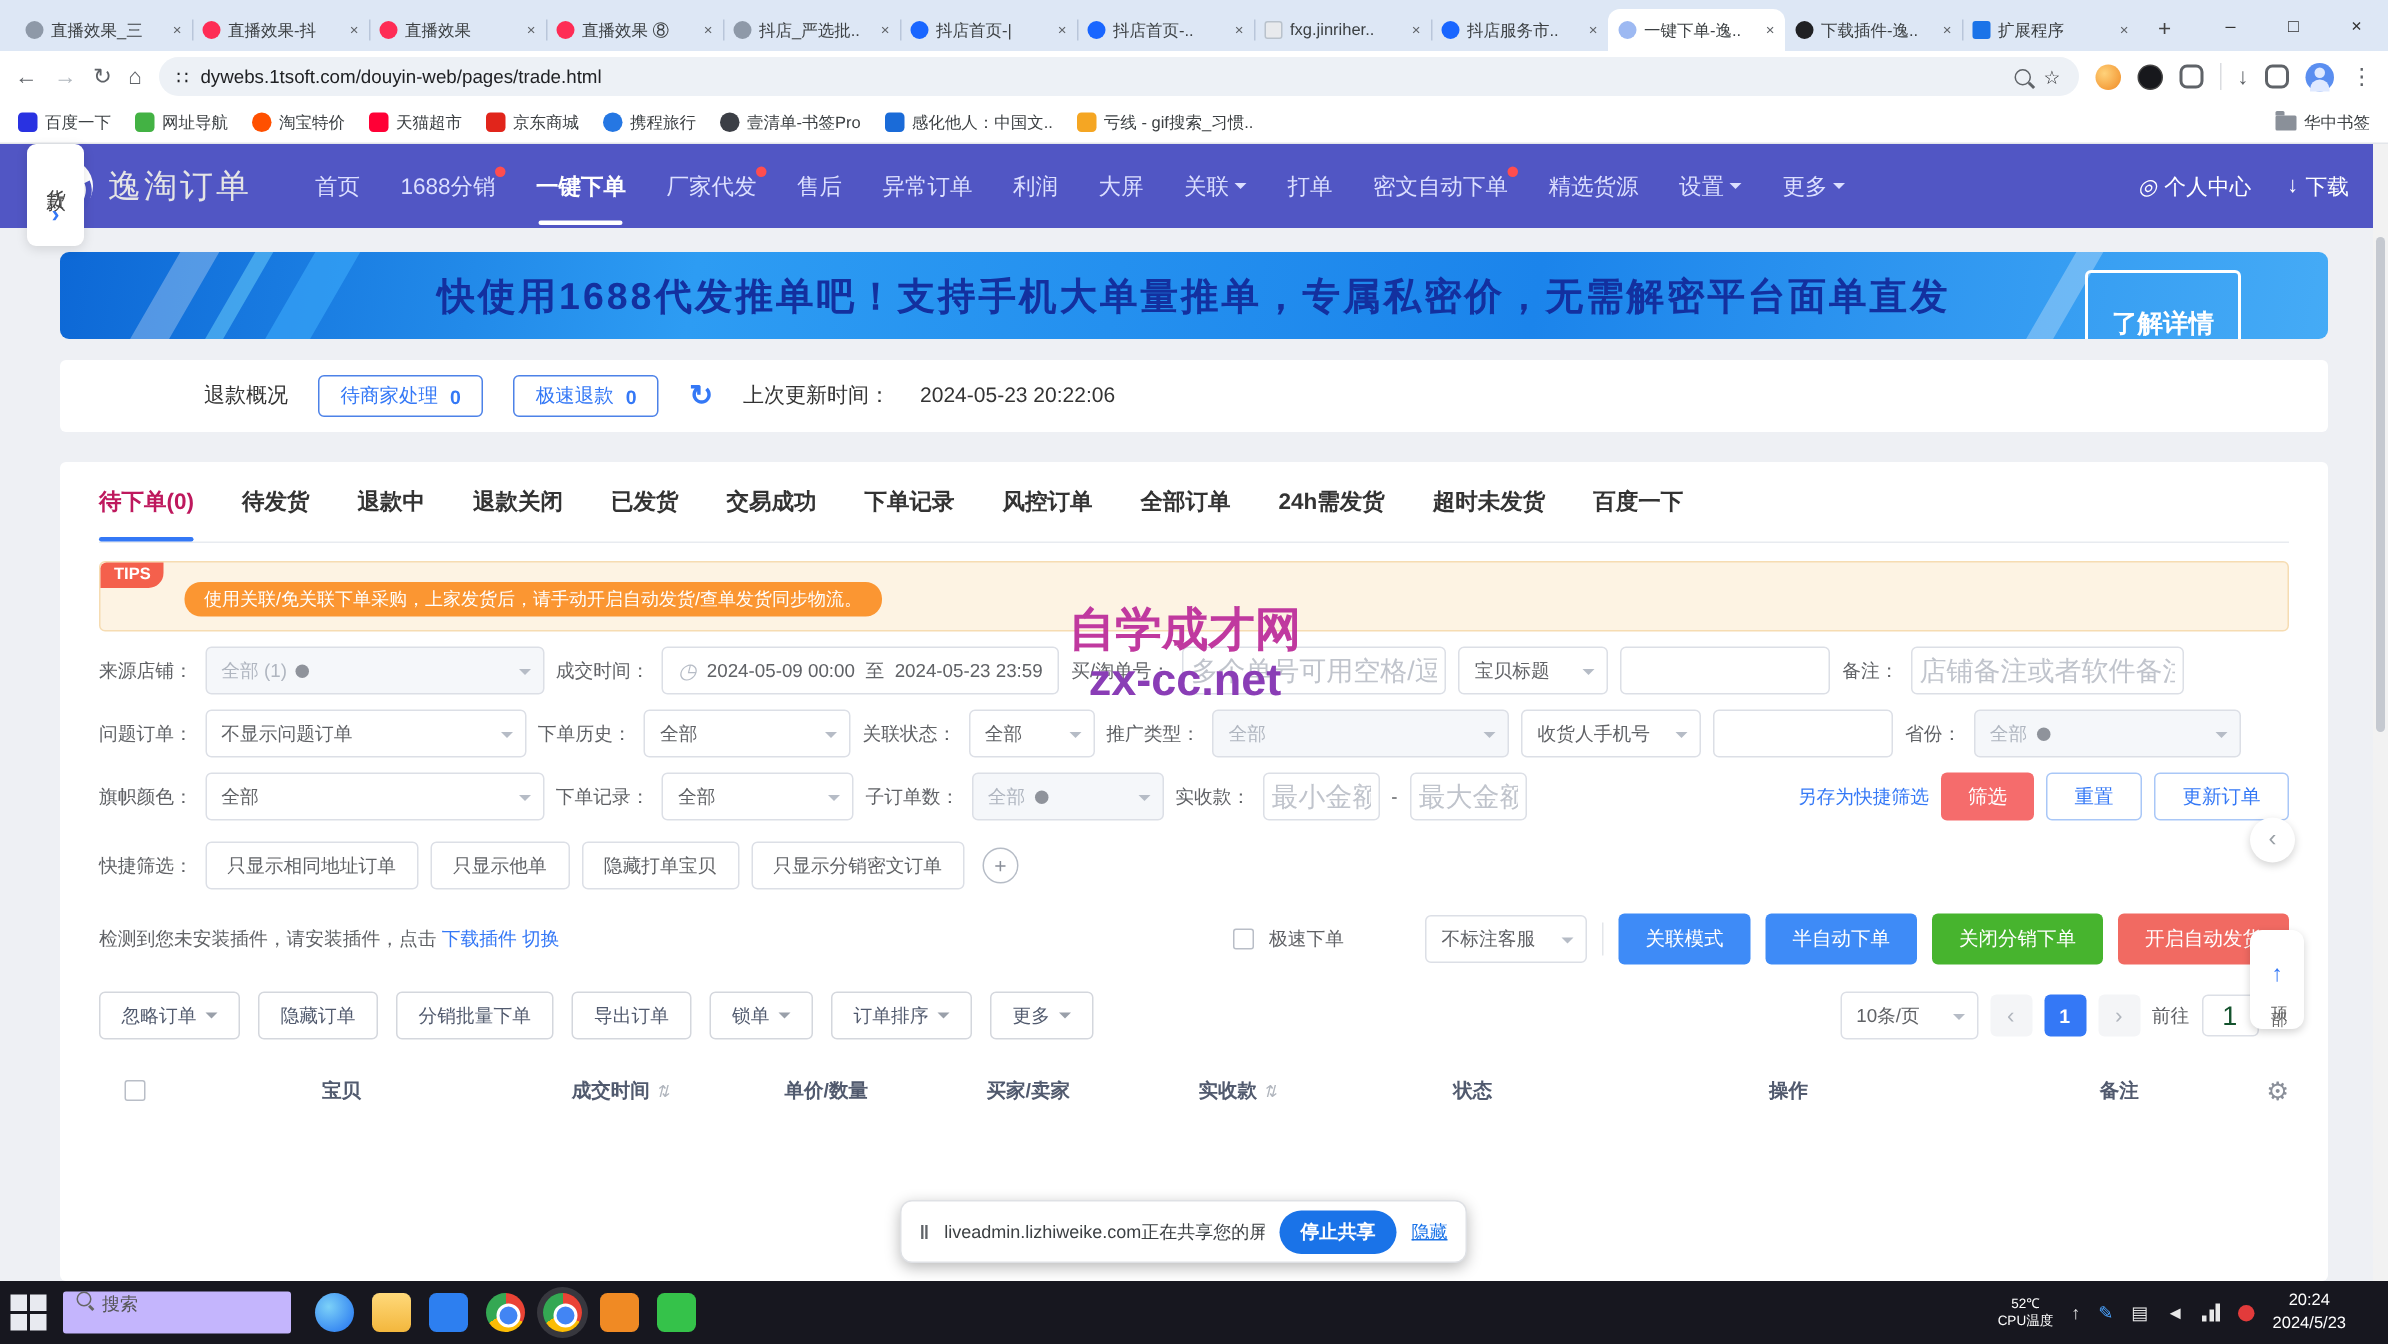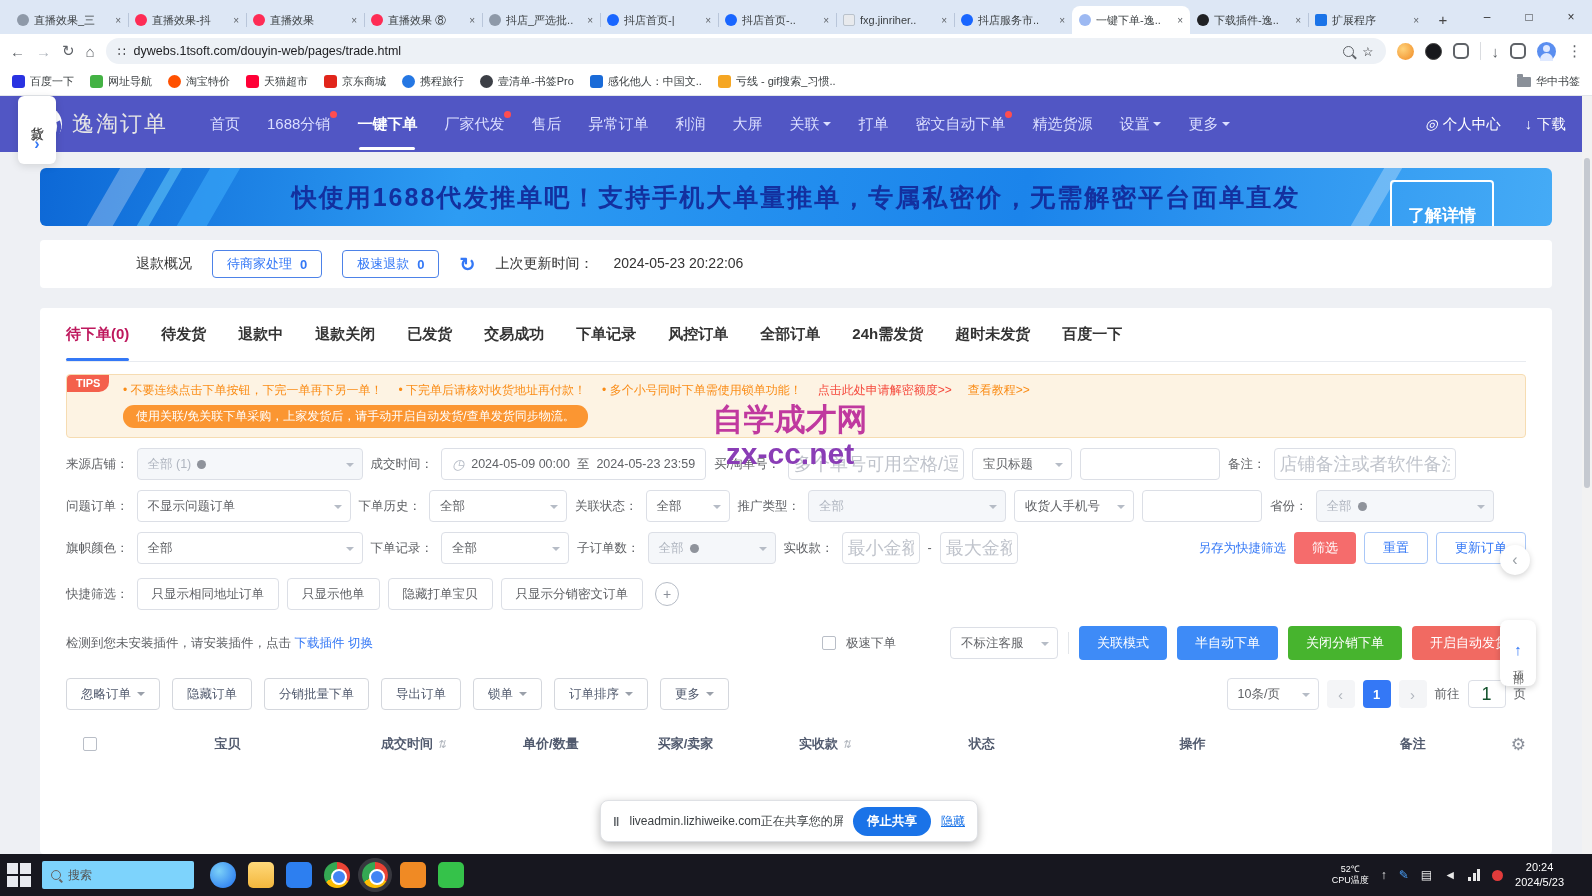--- a/index.html
+++ b/index.html
@@ -144,21 +144,21 @@
   .ft-arrow { color:#3478f6; font-size:15px; font-weight:bold; }
   .ft-label { font-size:11px; color:#666; writing-mode:vertical-lr; letter-spacing:2px; }
 
   .scrollbar { position:absolute; right:0; top:96px; bottom:42px; width:10px; background:#f2f2f2; z-index:90; }
   .sthumb { position:absolute; top:62px; left:2px; width:6px; height:330px; background:#c5c9d0; border-radius:3px; }
 
   
   .taskbar { position:absolute; left:0; right:0; bottom:0; height:42px; background:#17171f; display:flex; align-items:center; padding:0 4px; gap:8px; z-index:300; }
   .start { width:30px; height:30px; display:grid; grid-template-columns:11px 11px; grid-template-rows:11px 11px; gap:2px; place-content:center; }
   .start i { background:#e8eaf0; }
-  .tb-search { width:152px; height:28px; background:#7dd3fc; border-radius:2px; display:flex; align-items:center; gap:7px; padding:0 9px; font-size:12px; color:#555; }
+  .tb-search { width:152px; height:28px; background:#c4b5fd; border-radius:2px; display:flex; gap:7px; padding:0 9px; font-size:12px; color:#555; }
   .tb-lens { width:10px; height:10px; border:1.5px solid #666; border-radius:50%; position:relative; flex:0 0 10px; }
   .tb-lens::after { content:""; position:absolute; width:4px; height:1.5px; background:#666; transform:rotate(45deg); right:-3px; bottom:-2px; }
   .tb-apps { display:flex; gap:12px; margin-left:8px; align-items:center; }
   .tb-app { width:26px; height:26px; border-radius:5px; position:relative; }
   .tb-app.hl { box-shadow:0 0 0 4px rgba(255,255,255,.14); background-clip:padding-box; }
   .a-edge{border-radius:50%;background:radial-gradient(circle at 35% 35%,#7cd1f8,#1f6ff0);}
   .a-folder{background:linear-gradient(180deg,#ffd97a,#f3b73d);}
   .a-store{background:#2d7ff0;}
   .a-chrome{border-radius:50%;background:conic-gradient(#ea4335 0 33%,#fbbc05 33% 66%,#34a853 66% 100%);}
   .a-chrome::after{content:"";position:absolute;left:7px;top:7px;width:12px;height:12px;border-radius:50%;background:#4285f4;border:2px solid #fff;}
@@ -416,27 +416,20 @@
       <span class="order-tab">下单记录</span>
       <span class="order-tab">风控订单</span>
       <span class="order-tab">全部订单</span>
       <span class="order-tab">24h需发货</span>
       <span class="order-tab">超时未发货</span>
       <span class="order-tab">百度一下</span>
     </div>
 
     <div class="tips">
       <span class="tips-badge">TIPS</span>
-      <div class="tips-l1">
-        <span class="tip-b">不要连续点击下单按钮，下完一单再下另一单！</span>
-        <span class="tip-b">下完单后请核对收货地址再付款！</span>
-        <span class="tip-b">多个小号同时下单需使用锁单功能！</span>
-        <span class="tlink-red">点击此处申请解密额度&gt;&gt;</span>
-        <span class="tlink-or">查看教程&gt;&gt;</span>
-      </div>
       <span class="tips-l2">使用关联/免关联下单采购，上家发货后，请手动开启自动发货/查单发货同步物流。</span>
     </div>
 
     <div class="frow">
       <span class="flabel">来源店铺：</span>
       <span class="fselect dis" style="width:226px">
           <span>全部 (1)</span>
           <i class="gdot"></i>
         </span>
       <span class="flabel">成交时间：</span>

